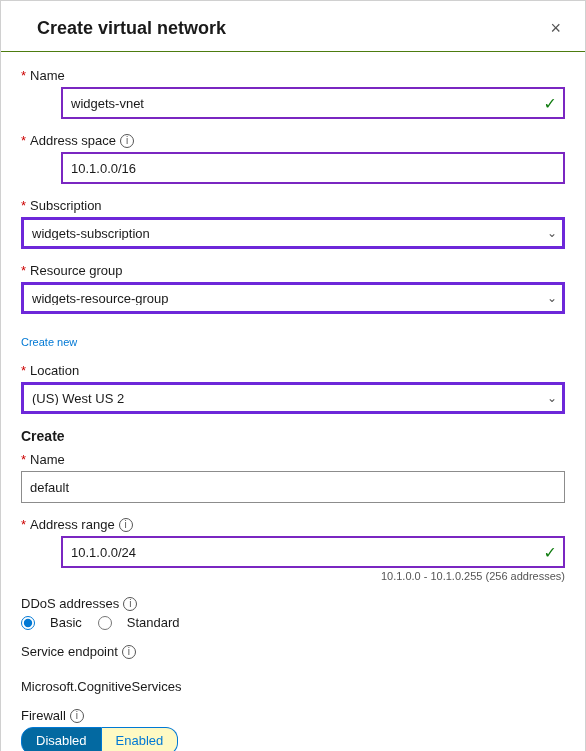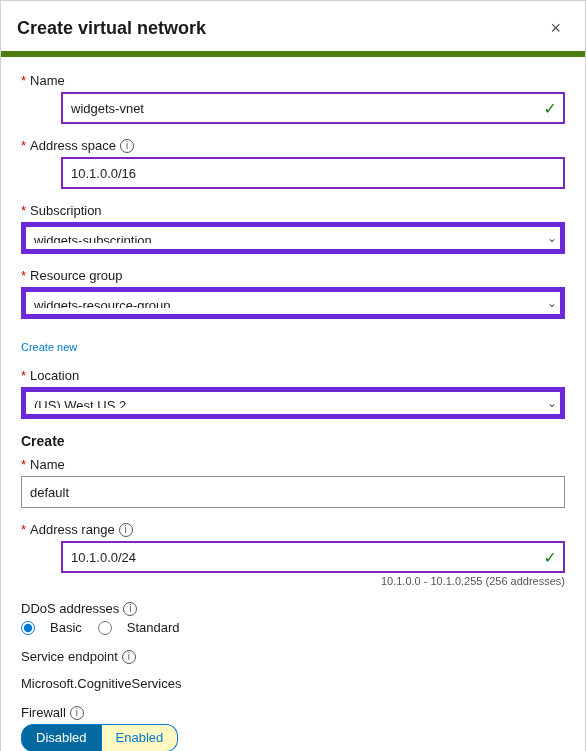--- a/index.html
+++ b/index.html
@@ -19,22 +19,22 @@
       border: 1px solid #d0d0d0;
       box-shadow: 0 2px 16px rgba(0,0,0,0.18);
       display: flex;
       flex-direction: column;
       position: relative;
     }
     .dialog-header {
       display: flex;
       justify-content: space-between;
       align-items: center;
-      padding: 16px 20px 12px 16px;
-      border-bottom: 6px solid #4d7c0f;
+      padding: 16px 20px 12px 36px;
+      border-bottom: 1px solid #4d7c0f;
     }
     .dialog-title {
       font-size: 18px;
       font-weight: 600;
       color: #1a1a1a;
     }
     .close-btn {
       background: none;
       border: none;
       cursor: pointer;
@@ -102,21 +102,21 @@
       font-size: 16px;
     }
     .address-hint {
       text-align: right;
       font-size: 11px;
       color: #555;
       margin-top: 2px;
     }
     .select-input {
       width: 100%;
-      border: 5px solid #6d28d9;
+      border: 3px solid #6d28d9;
       padding: 6px 8px;
       font-size: 13px;
       color: #1a1a1a;
       background: #fff;
       cursor: pointer;
       height: 32px;
       appearance: none;
       -webkit-appearance: none;
       padding-right: 30px;
     }
@@ -163,21 +163,21 @@
     }
     .radio-label input[type="radio"] {
       accent-color: #0078d4;
       width: 14px;
       height: 14px;
       cursor: pointer;
     }
     .static-text {
       font-size: 13px;
       color: #1a1a1a;
-      margin-top: 12px;
+      margin-top: 20px;
     }
     .toggle-group {
       display: flex;
       align-items: center;
       gap: 0;
       margin-top: 4px;
     }
     .toggle-btn {
       border: 1px solid #0078d4;
       padding: 4px 14px;

